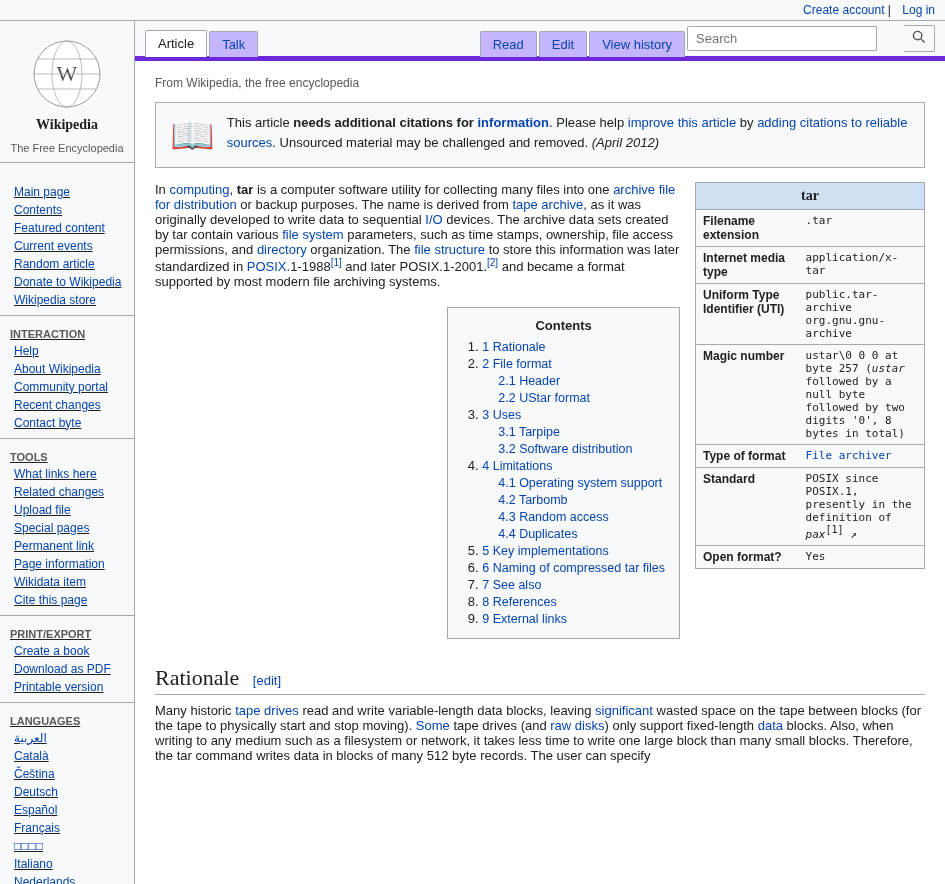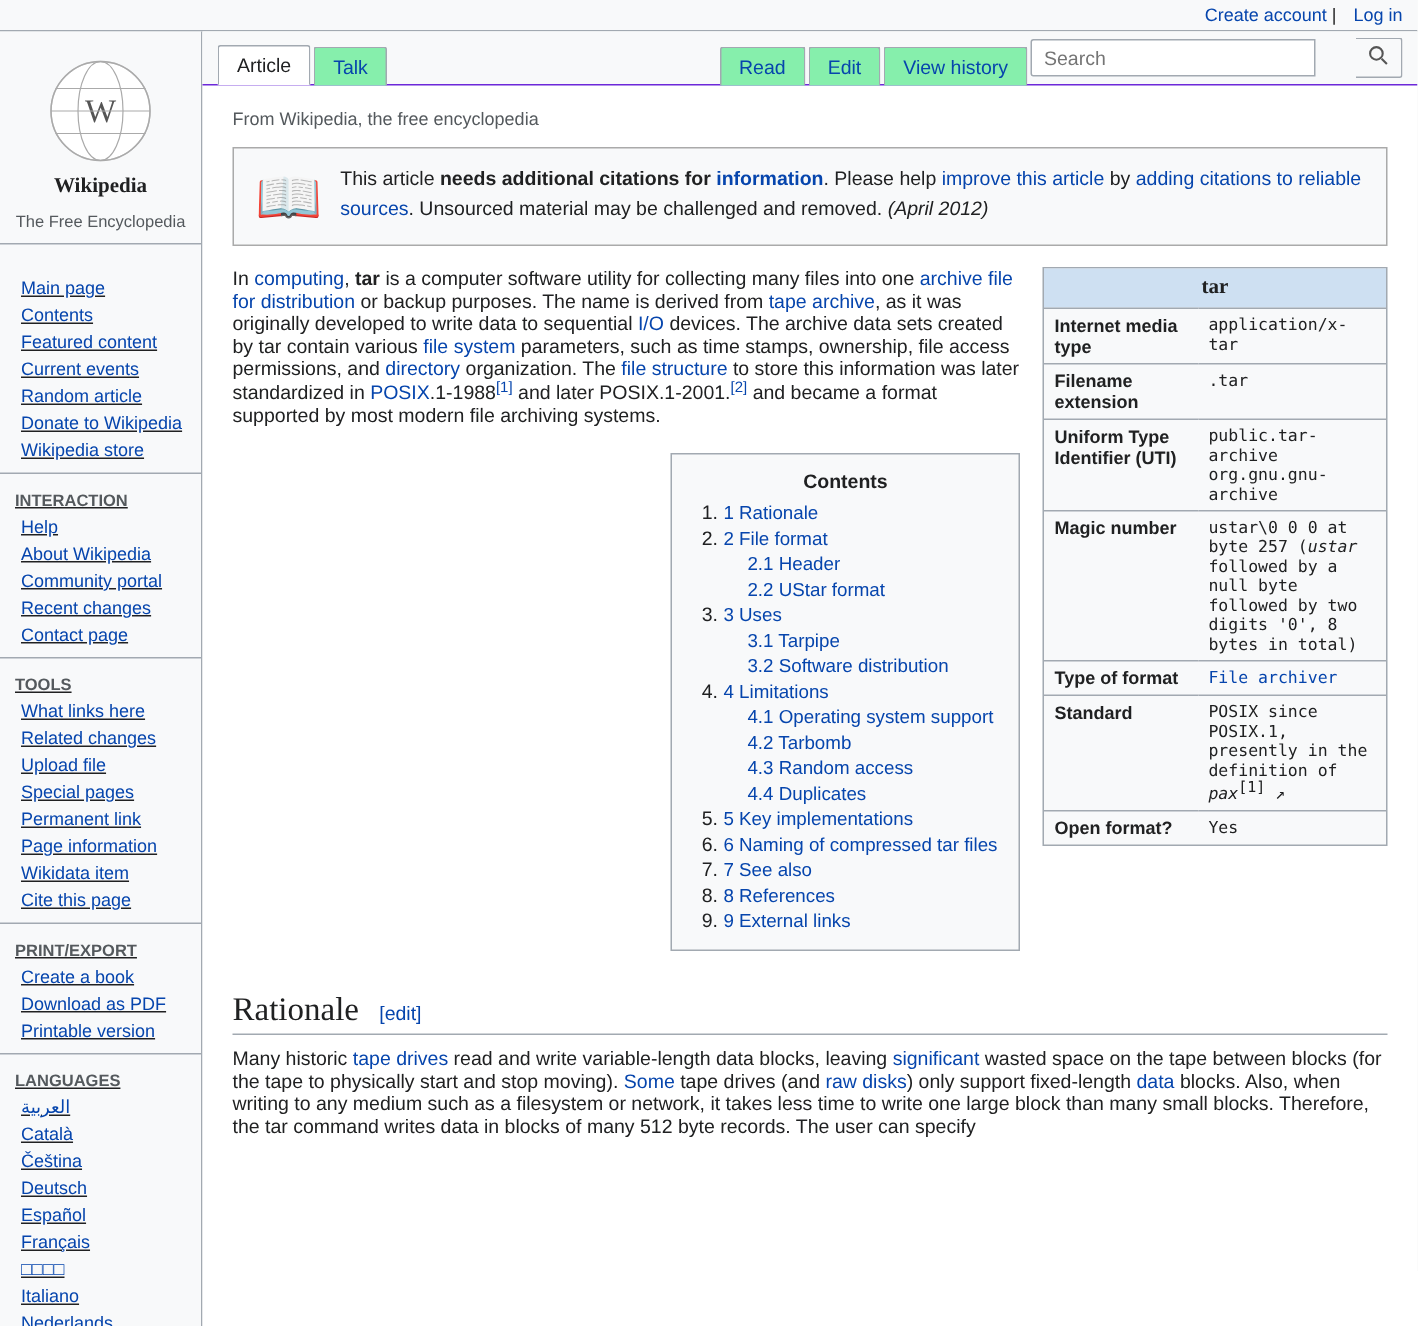--- a/index.html
+++ b/index.html
@@ -64,33 +64,33 @@
     }
     .sidebar-item a { color: #0645ad; font-size: 12px; }
     .sidebar-divider { border-top: 1px solid #a2a9b1; margin: 4px 0; }
 
     
     #content-area { flex: 1; background: #fff; }
 
     
     #tabs {
       background: #f8f9fa;
-      border-bottom: 1px solid #6d28d9;
+      border-bottom: 5px solid #6d28d9;
       padding: 0 10px;
       display: flex;
       align-items: flex-end;
       gap: 2px;
     }
     .tab {
       padding: 5px 12px;
       font-size: 13px;
       cursor: pointer;
       border: 1px solid #a2a9b1;
       border-bottom: none;
-      background: #86efac;
+      background: #c4b5fd;
       color: #0645ad;
       border-radius: 2px 2px 0 0;
       margin-bottom: -1px;
       position: relative;
     }
     .tab.active {
       background: #fff;
       color: #202122;
       border-bottom: 1px solid #fff;
       z-index: 1;
@@ -257,21 +257,21 @@
       <div class="sidebar-item"><a>Wikipedia store</a></div>
     </div>
 
     <div class="sidebar-divider"></div>
     <div class="sidebar-section">
       <div class="sidebar-section-title">Interaction</div>
       <div class="sidebar-item"><a>Help</a></div>
       <div class="sidebar-item"><a>About Wikipedia</a></div>
       <div class="sidebar-item"><a>Community portal</a></div>
       <div class="sidebar-item"><a>Recent changes</a></div>
-      <div class="sidebar-item"><a>Contact page</a></div>
+      <div class="sidebar-item"><a>Contact byte</a></div>
     </div>
 
     <div class="sidebar-divider"></div>
     <div class="sidebar-section">
       <div class="sidebar-section-title">Tools</div>
       <div class="sidebar-item"><a>What links here</a></div>
       <div class="sidebar-item"><a>Related changes</a></div>
       <div class="sidebar-item"><a>Upload file</a></div>
       <div class="sidebar-item"><a>Special pages</a></div>
       <div class="sidebar-item"><a>Permanent link</a></div>
@@ -333,26 +333,26 @@
         <div class="notice-text">
           This article <strong>needs additional citations for <a>information</a></strong>. Please help <a>improve this article</a> by <a>adding citations to reliable sources</a>. Unsourced material may be challenged and removed. <em>(April 2012)</em>
         </div>
       </div>
 
       <div class="infobox">
         <div class="infobox-title">tar</div>
         <table>
           <tbody>
               <tr>
+            <td class="infobox-label">Filename extension</td>
+            <td class="infobox-value">.tar</td>
+          </tr>
+          <tr>
             <td class="infobox-label">Internet media type</td>
             <td class="infobox-value">application/x-tar</td>
-          </tr>
-          <tr>
-            <td class="infobox-label">Filename extension</td>
-            <td class="infobox-value">.tar</td>
           </tr>
           <tr>
             <td class="infobox-label">Uniform Type Identifier (UTI)</td>
             <td class="infobox-value">public.tar-archive<br>org.gnu.gnu-archive</td>
           </tr>
           <tr>
             <td class="infobox-label">Magic number</td>
             <td class="infobox-value" style="font-family:monospace;font-size:11px;">ustar\0 0 0 at byte 257 (<em>ustar</em> followed by a null byte followed by two digits '0', 8 bytes in total)</td>
           </tr>
           <tr>

